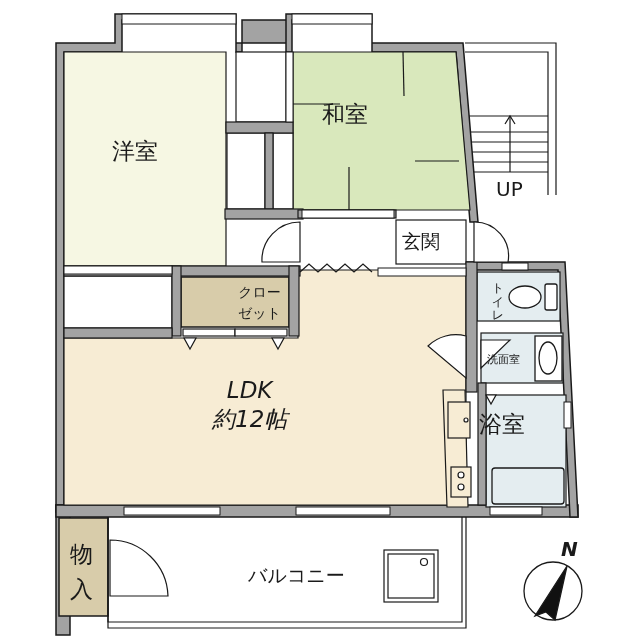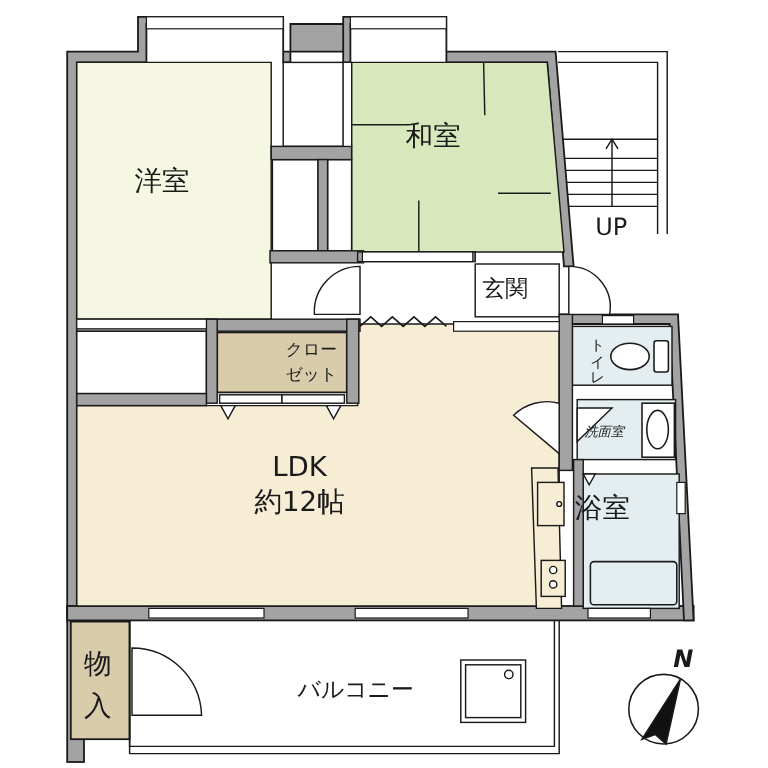--- a/index.html
+++ b/index.html
@@ -142,39 +142,39 @@
   <g stroke="#1a1a1a" stroke-width="1.3">
     <circle cx="553" cy="591" r="29" fill="#ffffff"></circle>
     <polygon points="567,566 535,616 546,612 555,620" fill="#111111"></polygon>
   </g>
 </svg>
 
 <div class="lbl big" style="left:112px;top:137px;">
   <div>洋室</div>
 </div>
 
-<div class="lbl big" style="left:338px;top:100px;">
+<div class="lbl big" style="left:322px;top:100px;">
   <div>和室</div>
 </div>
 
-<div class="lbl big" style="left:212px;top:376px;">
+<div class="lbl big" style="left:212px;top:376px;font-style:italic;">
   <div>LDK</div>
   <div>約12帖</div>
 </div>
 
 <div class="lbl mid" style="left:402px;top:230px;">玄関</div>
 
 <div class="lbl sm" style="left:214px;top:282px;line-height:1.5;">
   <div>クロー</div>
   <div>ゼット</div>
 </div>
 
 <div class="lbl xs" style="left:490px;top:274px;writing-mode:vertical-rl;font-size:12px;">トイレ</div>
 
-<div class="lbl xs" style="left:487px;top:353px;font-style:italic;">洗面室</div>
+<div class="lbl xs" style="left:487px;top:353px;">洗面室</div>
 
 <div class="lbl big" style="left:479px;top:410px;">浴室</div>
 
 <div class="lbl big" style="left:70px;top:537px;line-height:1.5;">
   <div>物</div>
   <div>入</div>
 </div>
 
 <div class="lbl mid" style="left:248px;top:564px;">バルコニー</div>
 

